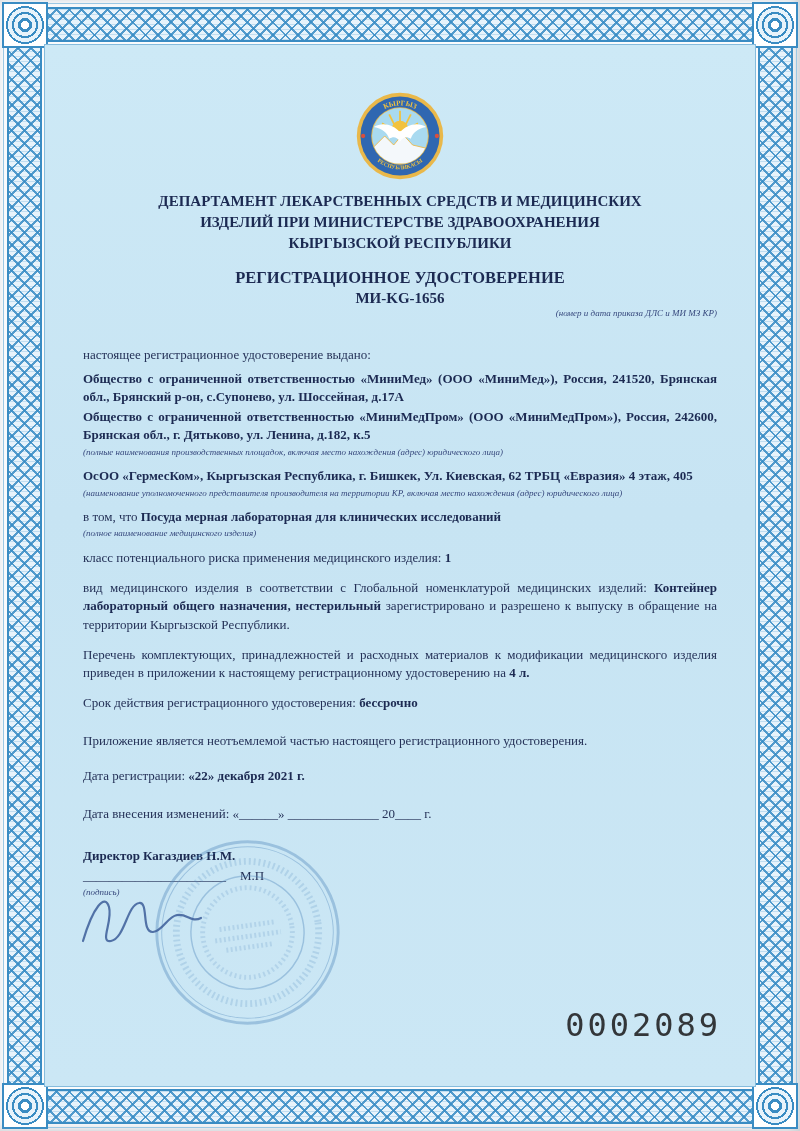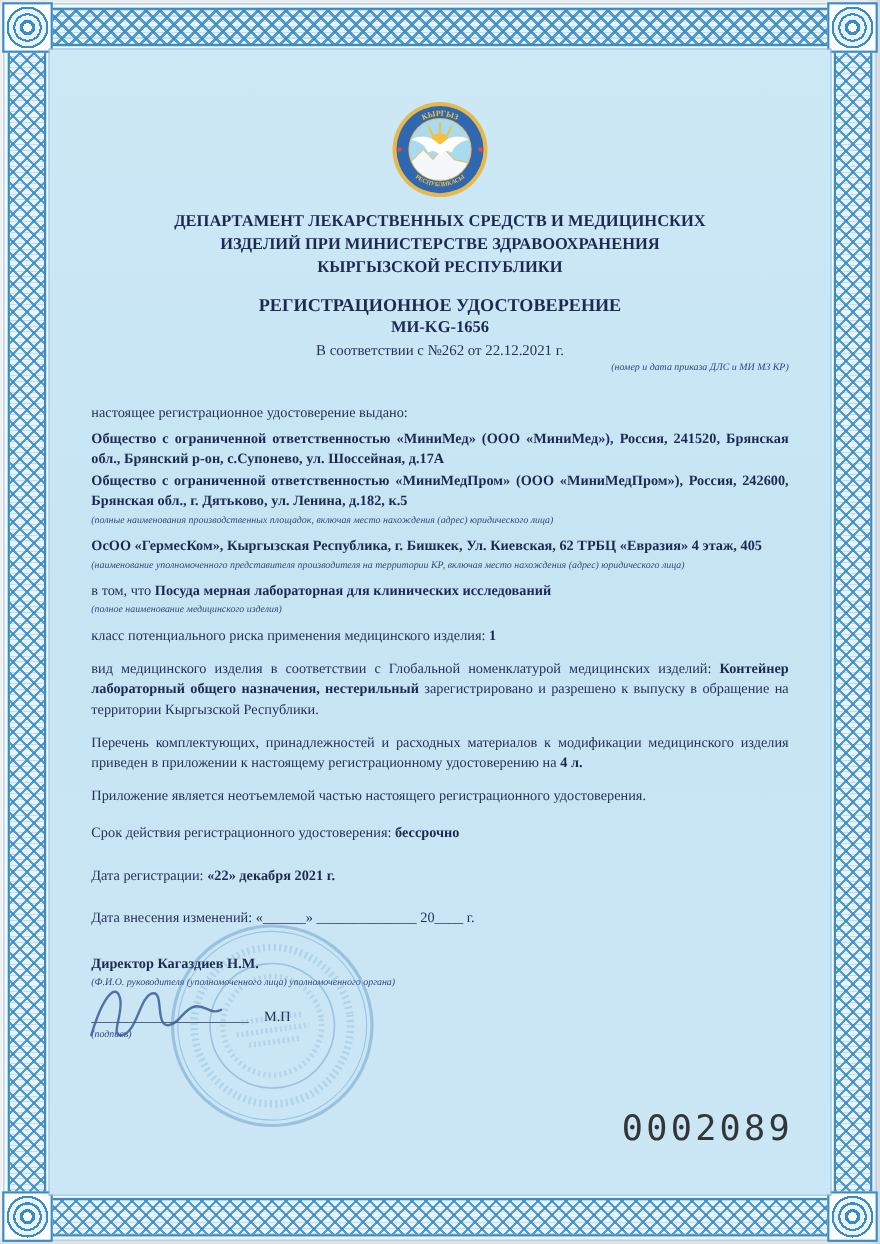--- a/index.html
+++ b/index.html
@@ -143,21 +143,20 @@
       <text font-size="6.2" font-weight="bold" fill="#f2c23e" font-family="Liberation Serif, serif">
         <textPath href="#bArc" startOffset="50%" text-anchor="middle">РЕСПУБЛИКАСЫ</textPath>
       </text>
     </svg>
 
     <div class="org">ДЕПАРТАМЕНТ ЛЕКАРСТВЕННЫХ СРЕДСТВ И МЕДИЦИНСКИХ
 ИЗДЕЛИЙ ПРИ МИНИСТЕРСТВЕ ЗДРАВООХРАНЕНИЯ
 КЫРГЫЗСКОЙ РЕСПУБЛИКИ</div>
     <div class="title">РЕГИСТРАЦИОННОЕ УДОСТОВЕРЕНИЕ</div>
     <div class="number">МИ-KG-1656</div>
-    <div class="order">В соответствии с №262 от 22.12.2021 г.</div>
     <div class="note center">(номер и дата приказа ДЛС и МИ МЗ КР)</div>
 
     <p class="para sp6 first-gap">настоящее регистрационное удостоверение выдано:</p>
 
     <p class="para bold">Общество с ограниченной ответственностью «МиниМед» (ООО «МиниМед»), Россия, 241520, Брянская обл., Брянский р-он, с.Супонево, ул. Шоссейная, д.17А</p>
 
     <p class="para bold">Общество с ограниченной ответственностью «МиниМедПром» (ООО «МиниМедПром»), Россия, 242600, Брянская обл., г. Дятьково, ул. Ленина, д.182, к.5</p>
     <div class="note">(полные наименования производственных площадок, включая место нахождения (адрес) юридического лица)</div>
 
     <p class="para bold">ОсОО «ГермесКом», Кыргызская Республика, г. Бишкек, Ул. Киевская, 62 ТРБЦ «Евразия» 4 этаж, 405</p>
@@ -165,30 +164,29 @@
 
     <p class="para"><span>в том, что </span><span class="bold">Посуда мерная лабораторная для клинических исследований</span></p>
     <div class="note">(полное наименование медицинского изделия)</div>
 
     <p class="para sp12"><span>класс потенциального риска применения медицинского изделия: </span><span class="bold">1</span></p>
 
     <p class="para sp12"><span>вид медицинского изделия в соответствии с Глобальной номенклатурой медицинских изделий: </span><span class="bold">Контейнер лабораторный общего назначения, нестерильный</span><span> зарегистрировано и разрешено к выпуску в обращение на территории Кыргызской Республики.</span></p>
 
     <p class="para sp12"><span>Перечень комплектующих, принадлежностей и расходных материалов к модификации медицинского изделия приведен в приложении к настоящему регистрационному удостоверению на </span><span class="bold">4 л.</span></p>
 
+    <p class="para sp20"><span>Срок действия регистрационного удостоверения: </span><span class="bold">бессрочно</span></p>
+
     <p class="para sp16">Приложение является неотъемлемой частью настоящего регистрационного удостоверения.</p>
 
-    <p class="para sp20"><span>Срок действия регистрационного удостоверения: </span><span class="bold">бессрочно</span></p>
-
     <p class="para sp20"><span>Дата регистрации: </span><span class="bold">«22» декабря 2021 г.</span></p>
 
     <p class="para sp24">Дата внесения изменений: «______»  ______________ 20____ г.</p>
 
     <p class="para bold">Директор Кагаздиев Н.М.</p>
-    <div class="note sp16">(Ф.И.О. руководителя (уполномоченного лица) уполномоченного органа)</div>
 
     <p class="para"><span>______________________</span><span style="margin-left:14px;">М.П</span></p>
     <div class="note">(подпись)</div>
 
     <svg class="stamp" viewBox="0 0 200 200">
       <g fill="none" stroke="#4f86bb">
         <circle cx="100" cy="100" r="93" stroke-width="3"></circle>
         <circle cx="100" cy="100" r="88" stroke-width="1"></circle>
         <circle cx="100" cy="100" r="58" stroke-width="1.5"></circle>
         <circle cx="100" cy="100" r="73" stroke-width="7" stroke-dasharray="2 3" opacity=".55"></circle>

